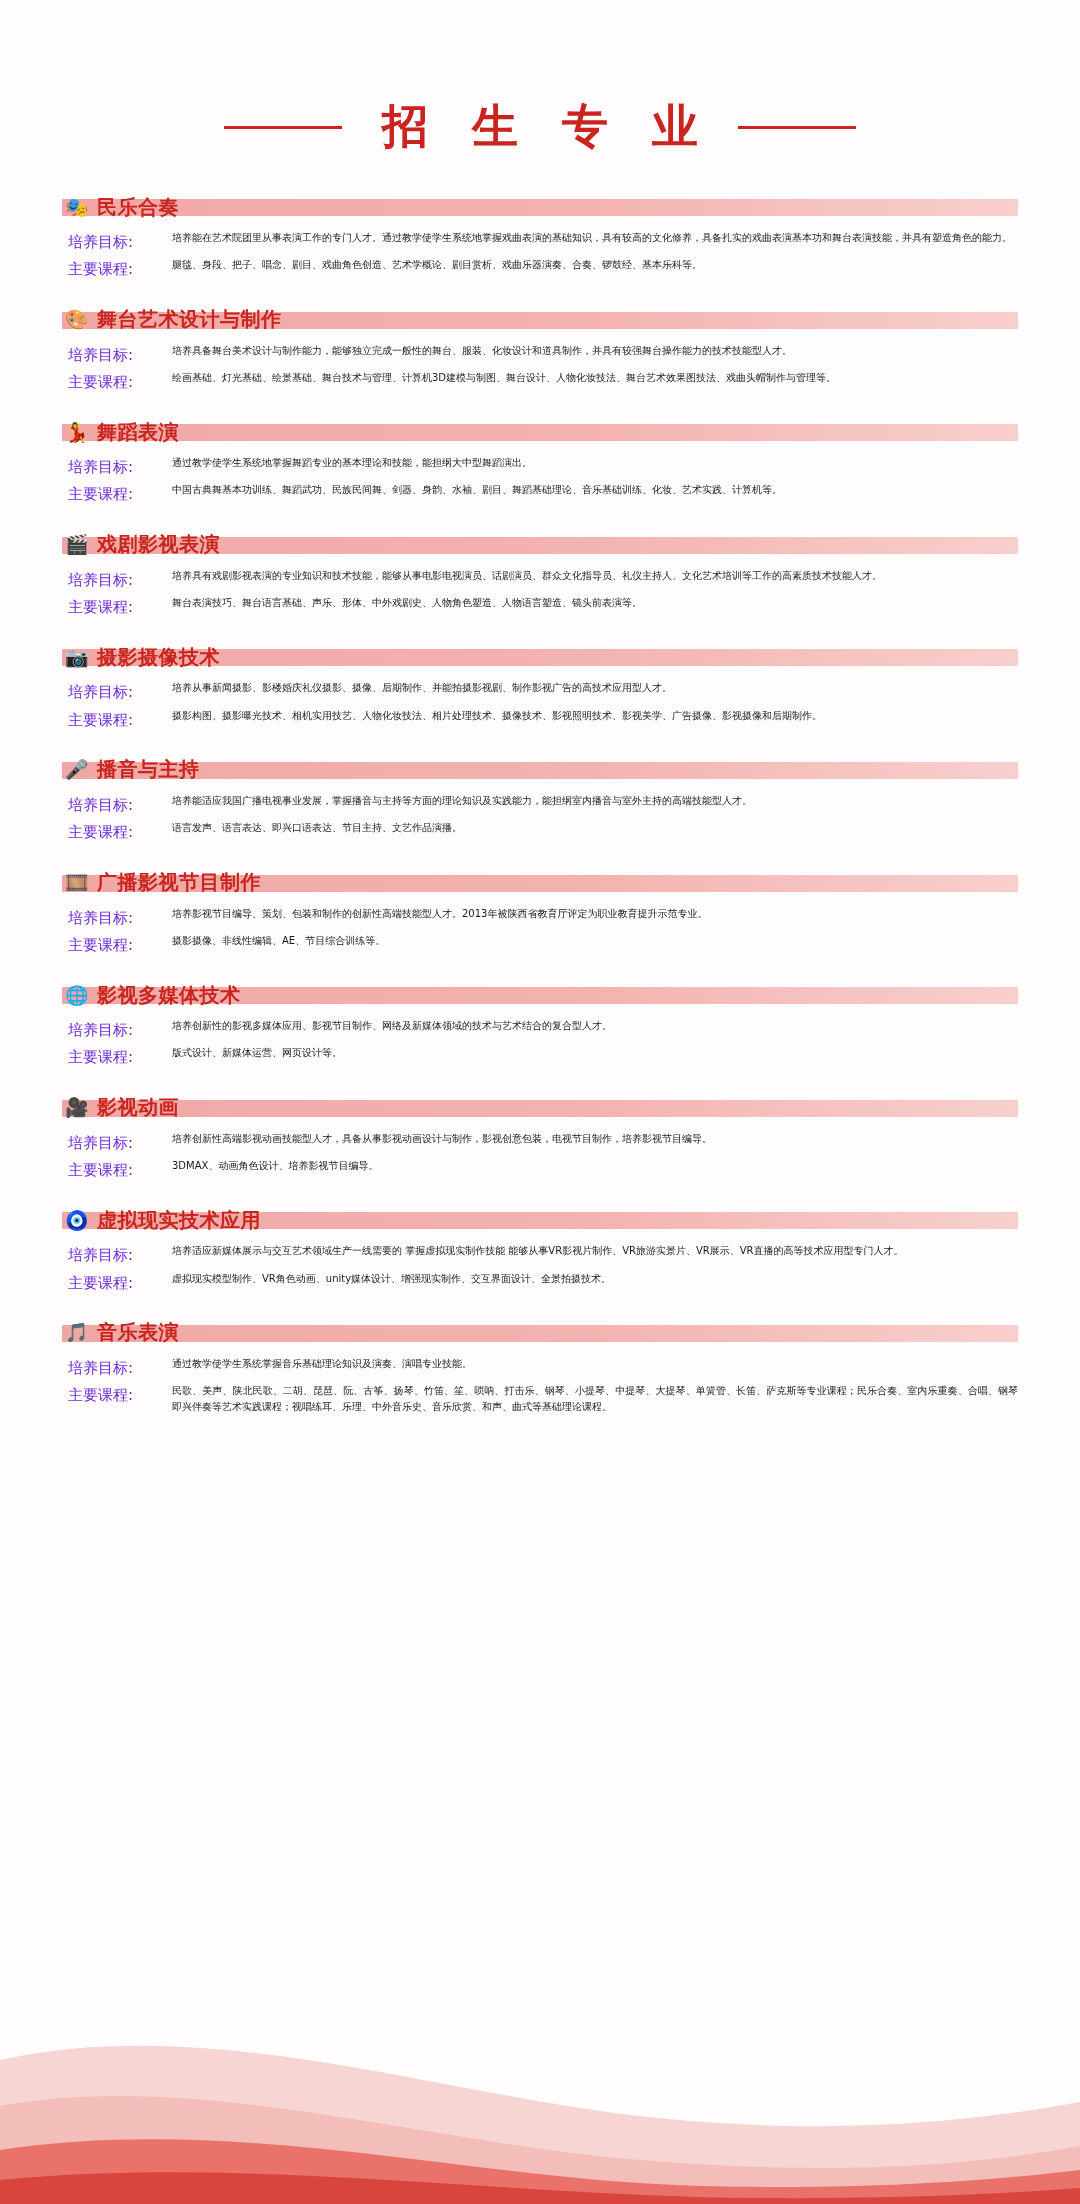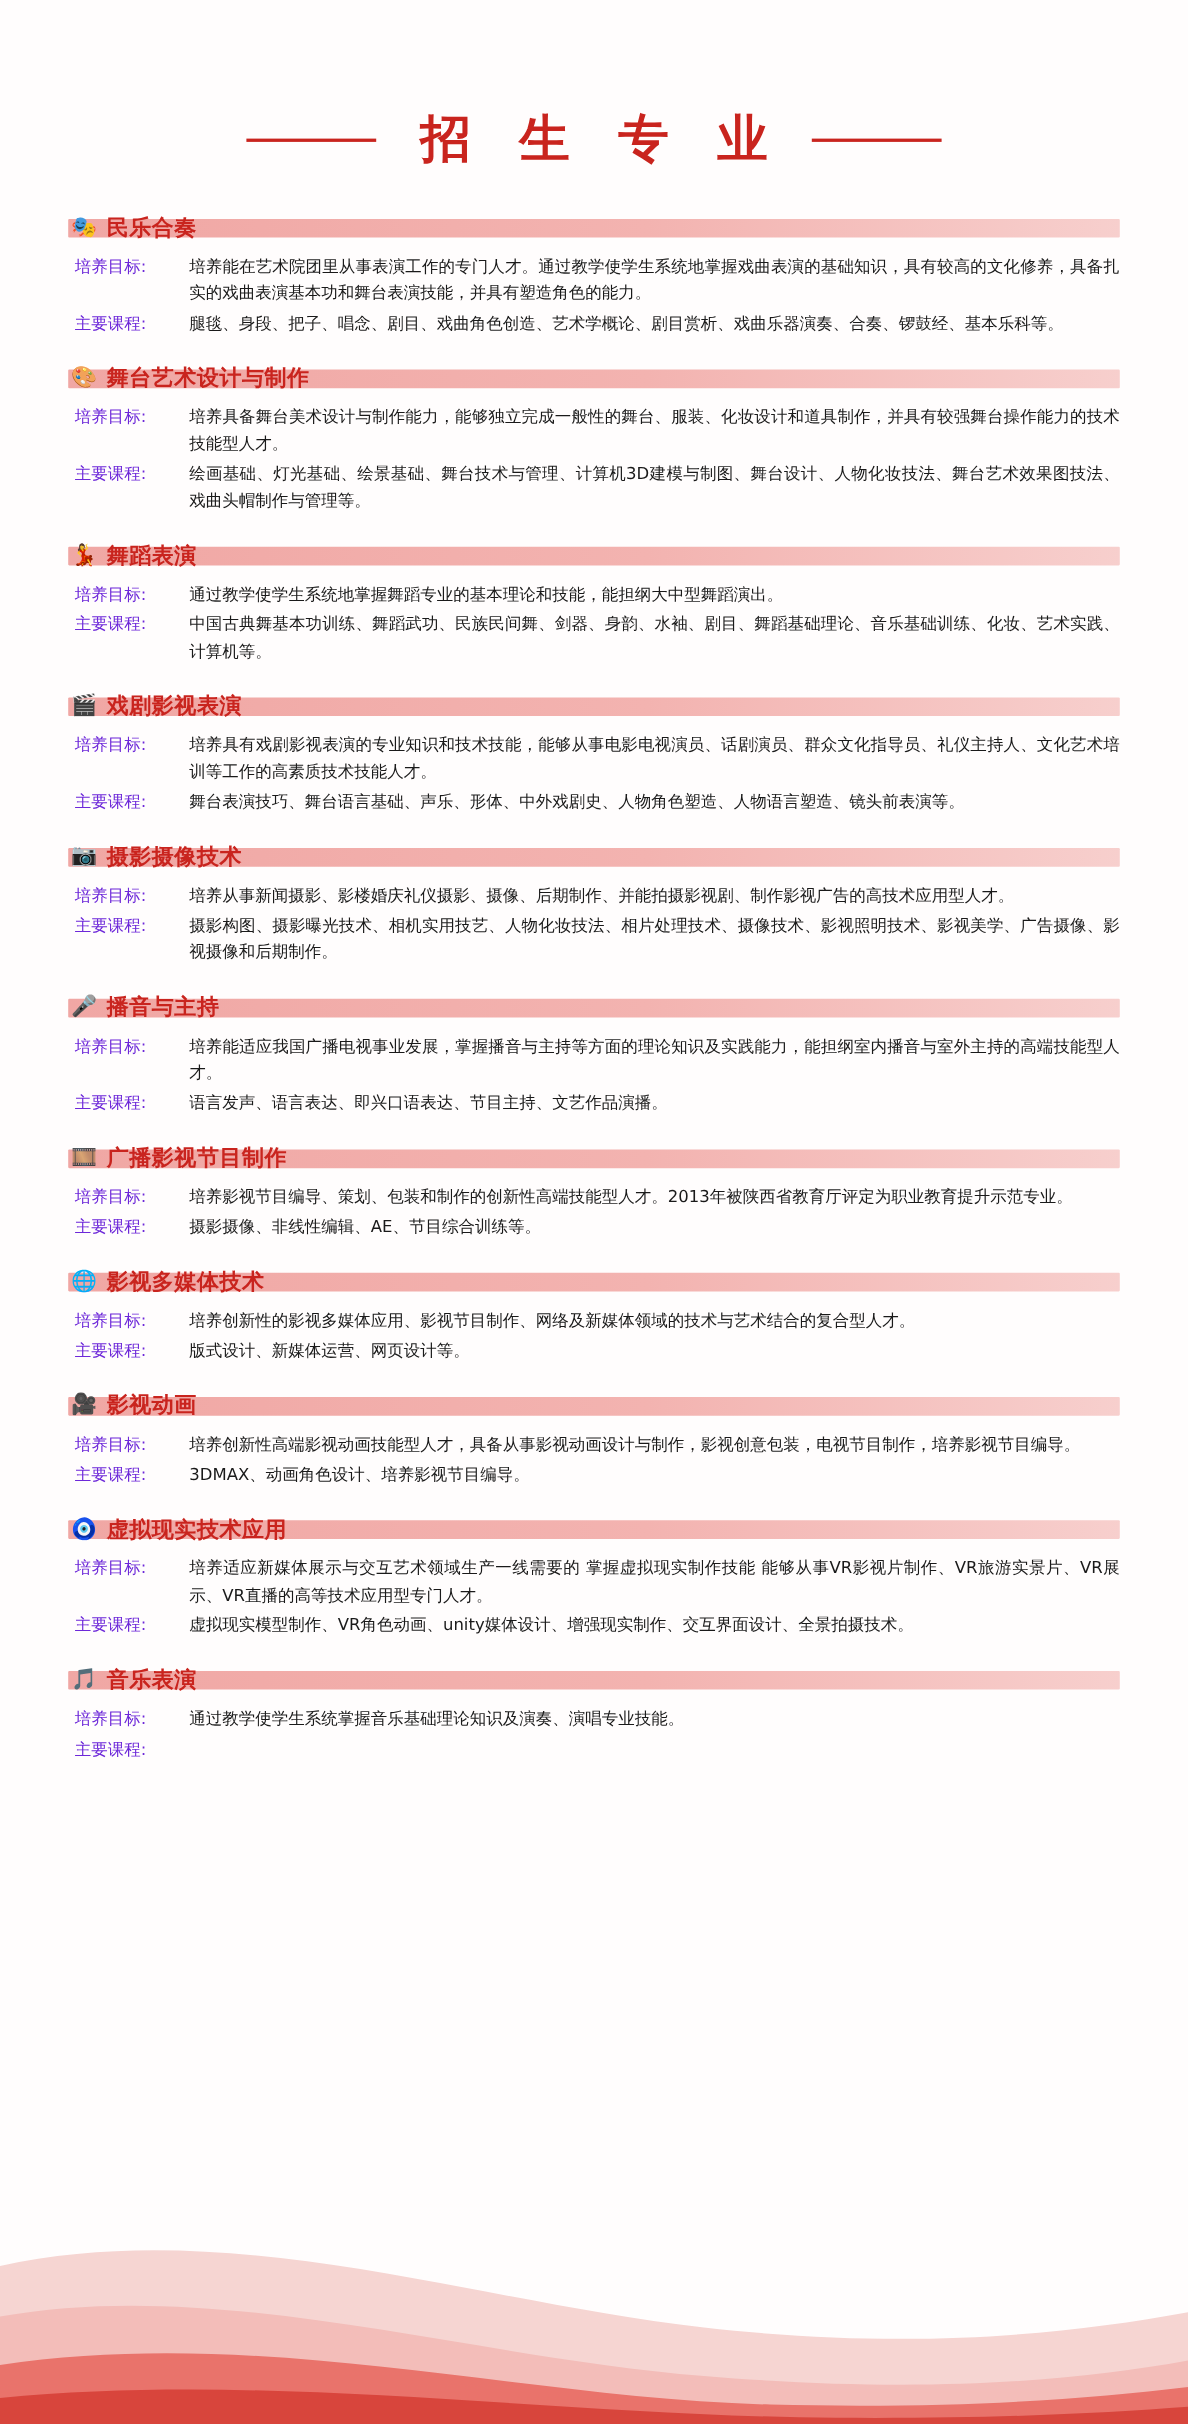--- a/index.html
+++ b/index.html
@@ -107,21 +107,21 @@
     flex: 0 0 auto;
     width: 104px;
     font-size: 15px;
     color: #6d28d9;
     line-height: 1.62;
     white-space: nowrap;
     font-family: "DejaVu Sans", "Liberation Sans", sans-serif;
   }
   .row .text {
     flex: 1 1 auto;
-    font-size: 15px;
+    font-size: 10px;
     color: #1a1a1a;
     line-height: 1.62;
     text-align: justify;
     font-family: "DejaVu Sans", "Liberation Sans", sans-serif;
   }
 
   
   .waves {
     position: absolute;
     left: 0;
@@ -301,20 +301,21 @@
           <span class="bar"></span>
           <span class="icon">🎵</span>
           <span class="name">音乐表演</span>
         </div>
         <div class="row">
           <span class="label">培养目标:</span>
           <span class="text">通过教学使学生系统掌握音乐基础理论知识及演奏、演唱专业技能。</span>
         </div>
         <div class="row">
           <span class="label">主要课程:</span>
+          <span class="text">民歌、美声、陕北民歌、二胡、琵琶、阮、古筝、扬琴、竹笛、笙、唢呐、打击乐、钢琴、小提琴、中提琴、大提琴、单簧管、长笛、萨克斯等专业课程；民乐合奏、室内乐重奏、合唱、钢琴即兴伴奏等艺术实践课程；视唱练耳、乐理、中外音乐史、音乐欣赏、和声、曲式等基础理论课程。</span>
         </div>
       </div>
     </div>
 
   <div class="waves">
     <svg viewBox="0 0 1080 230" preserveAspectRatio="none" xmlns="http://www.w3.org/2000/svg">
       <path d="M0,86 C210,40 430,118 640,142 C820,162 960,150 1080,128 L1080,230 L0,230 Z" fill="#f6d5d2"></path>
       <path d="M0,132 C200,96 420,168 640,186 C830,202 970,192 1080,172 L1080,230 L0,230 Z" fill="#f3bdb9"></path>
       <path d="M0,176 C240,140 470,206 700,212 C860,216 980,208 1080,196 L1080,230 L0,230 Z" fill="#e9736b"></path>
       <path d="M0,206 C250,182 500,222 760,224 C900,225 1000,220 1080,214 L1080,230 L0,230 Z" fill="#d8453c"></path>

